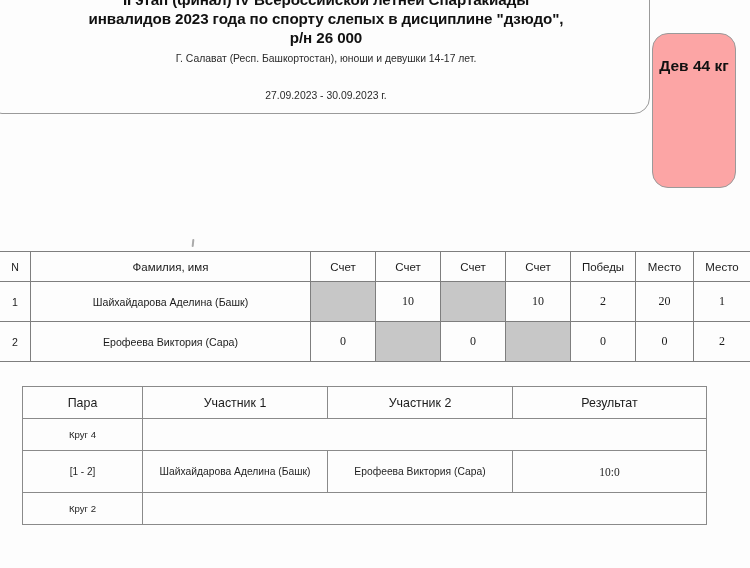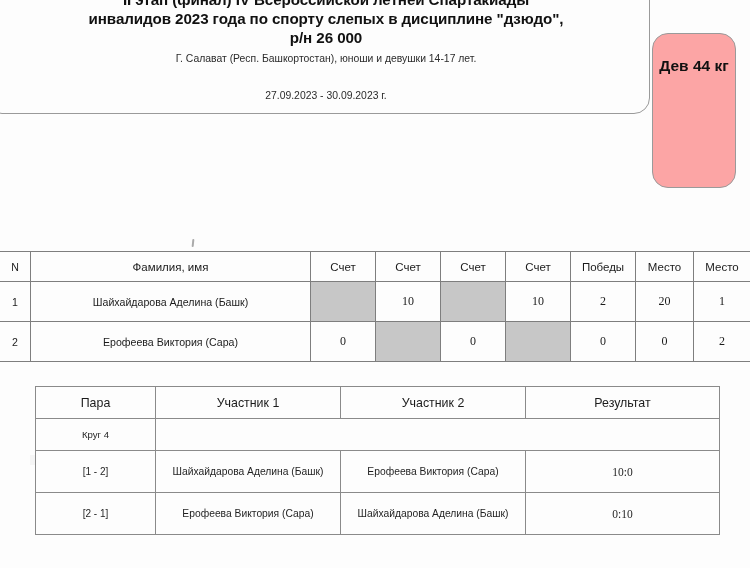--- a/index.html
+++ b/index.html
@@ -134,21 +134,21 @@
     font-size: 12px;
   }
   .stat-val {
     font-family: "Liberation Serif", serif;
     font-size: 12px;
   }
 
   
   .pairings {
     position: absolute;
-    left: 35px;
+    left: 22px;
     top: 386px;
     width: 684px;
     border-collapse: collapse;
     table-layout: fixed;
     background: #fdfdfd;
   }
   .pairings th, .pairings td {
     border: 1px solid #8a8a8a;
     text-align: center;
     vertical-align: middle;
@@ -287,22 +287,20 @@
       <tr>
         <td class="round-label">Круг 4</td>
         <td class="round-blank" colspan="3"></td>
       </tr>
       <tr class="match-row">
         <td class="pair-id">[1 - 2]</td>
         <td>Шайхайдарова Аделина (Башк)</td>
         <td>Ерофеева Виктория (Сара)</td>
         <td class="result">10:0</td>
       </tr>
-      <tr class="match-row">
-        <td class="pair-id">[2 - 1]</td>
-        <td>Ерофеева Виктория (Сара)</td>
-        <td>Шайхайдарова Аделина (Башк)</td>
-        <td class="result">0:10</td>
+      <tr>
+        <td class="round-label">Круг 2</td>
+        <td class="round-blank" colspan="3"></td>
       </tr>
     </tbody>
   </table>
 
 </div>
 
 </body></html>

